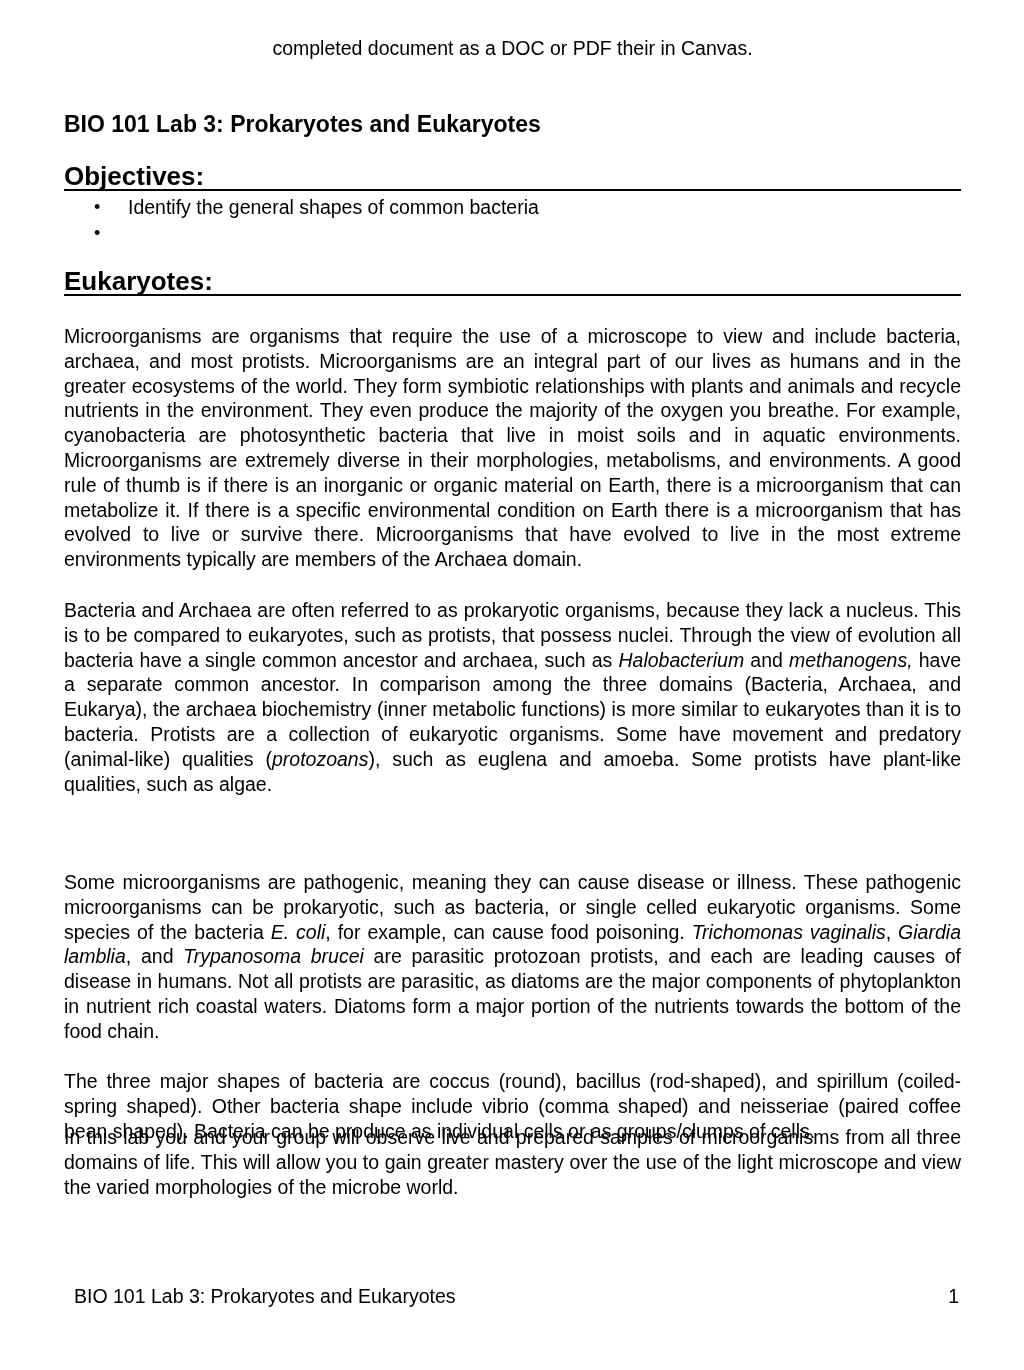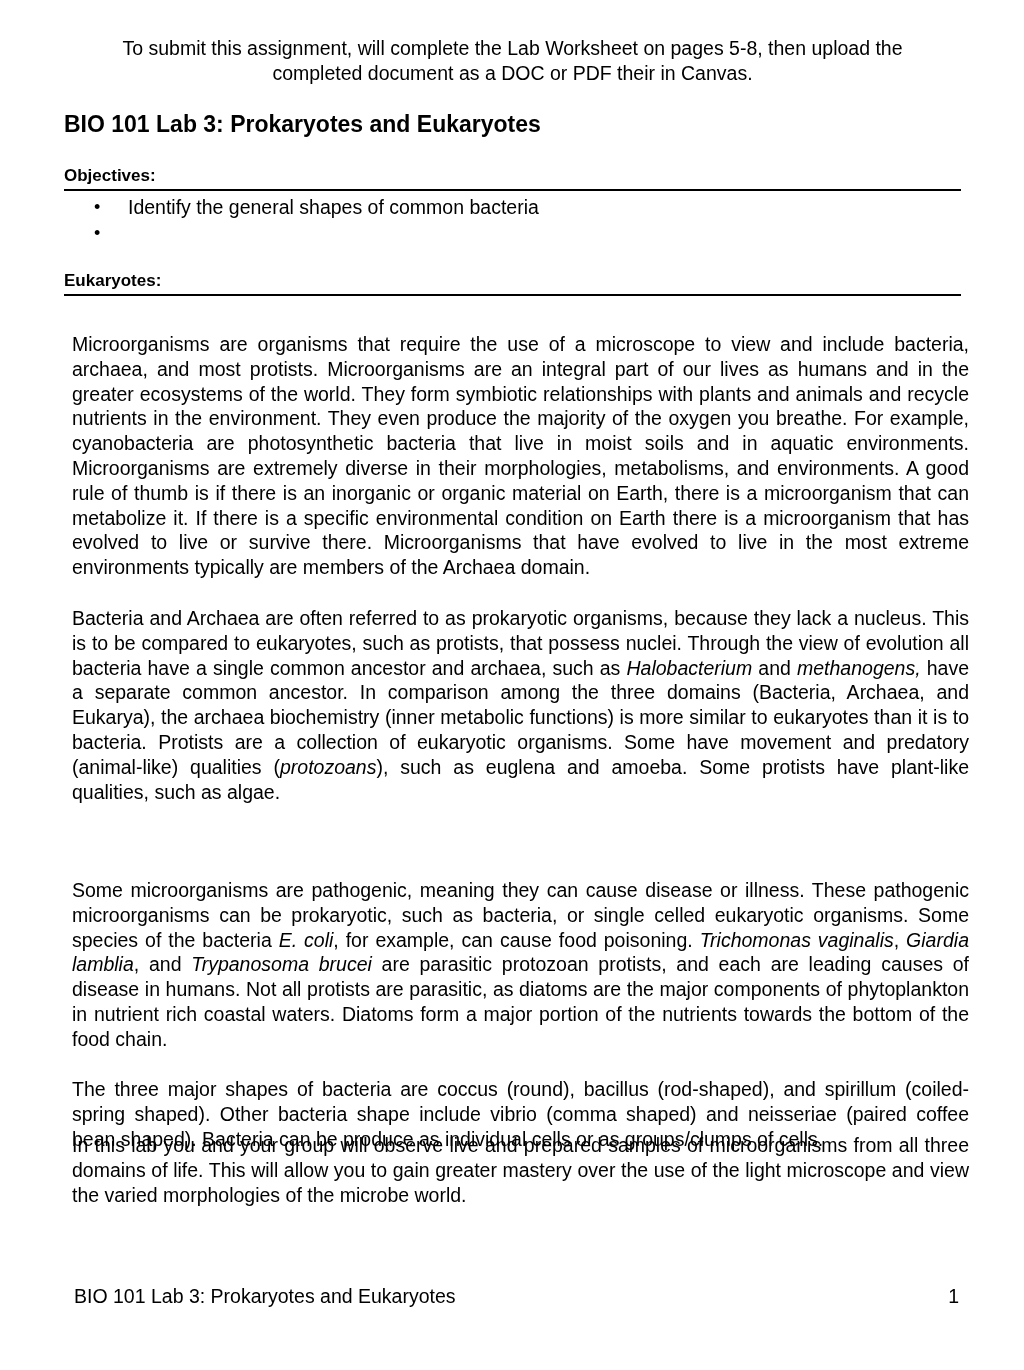--- a/index.html
+++ b/index.html
@@ -11,35 +11,35 @@
   .notice {
     position: absolute; top: 36px; left: 0; width: 897px;
     text-align: center; font-size: 19.5px; line-height: 25px;
   }
   .doc-title {
     position: absolute; top: 110px; left: 0;
     font-size: 23px; font-weight: bold; line-height: 28px; margin: 0;
   }
   .section-head {
     position: absolute; left: 0; width: 897px;
-    font-size: 17px; font-weight: bold; line-height: 24px;
+    font-size: 26px; font-weight: bold; line-height: 24px;
     border-bottom: 2.5px solid #000; padding-bottom: 1px;
   }
   .obj-head { top: 164px; }
   .bg-head { top: 269px; }
   ul.objectives {
     position: absolute; top: 195px; left: 0; margin: 0; padding: 0;
     list-style: none; font-size: 19.5px; line-height: 25.5px;
   }
   ul.objectives li { position: relative; padding-left: 64px; }
   ul.objectives li .bullet {
     position: absolute; left: 30px; top: 0; font-size: 18px;
   }
   .para {
-    position: absolute; left: 0; width: 897px; margin: 8px;
+    position: absolute; left: 0; width: 897px; margin: 0;
     font-size: 19.5px; line-height: 24.8px;
     text-align: justify; text-align-last: left;
   }
   .p1 { top: 324px; }
   .p2 { top: 598px; }
   .p3 { top: 870px; }
   .p4 { top: 1069px; }
   .p5 { top: 1125px; }
   .footer {
     position: absolute; top: 1284px; left: 10px; width: 885px;
@@ -47,21 +47,20 @@
     display: flex; justify-content: space-between;
   }
   i { font-style: italic; }
 </style>
 </head>
 <body>
 
 <div class="page">
 
   <div class="notice">
-    <div>To submit this assignment, will complete the Lab Worksheet on pages 5-8, then upload the</div>
     <div>completed document as a DOC or PDF their in Canvas.</div>
   </div>
 
   <h1 class="doc-title">BIO 101 Lab 3: Prokaryotes and Eukaryotes</h1>
 
   <div class="section-head obj-head">Objectives:</div>
   <ul class="objectives">
     <li>
       <span class="bullet">•</span>
       <span>Identify the general shapes of common bacteria</span>

